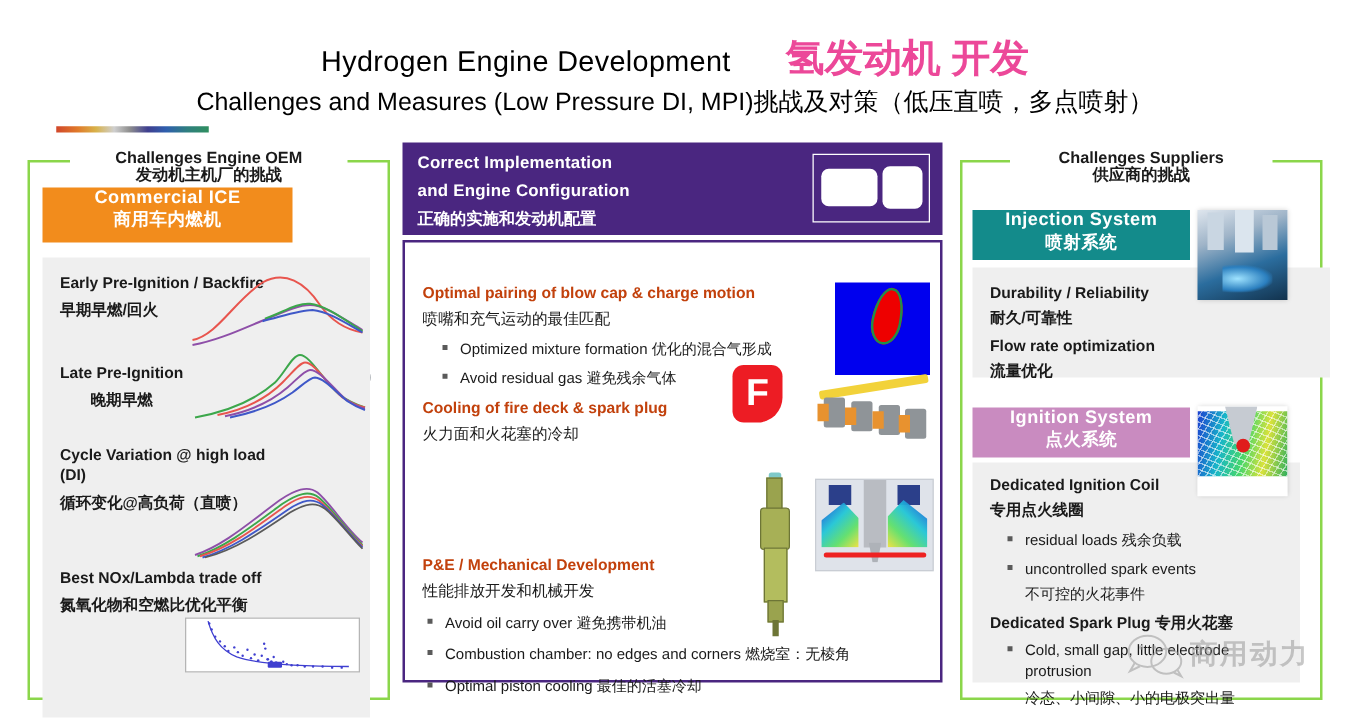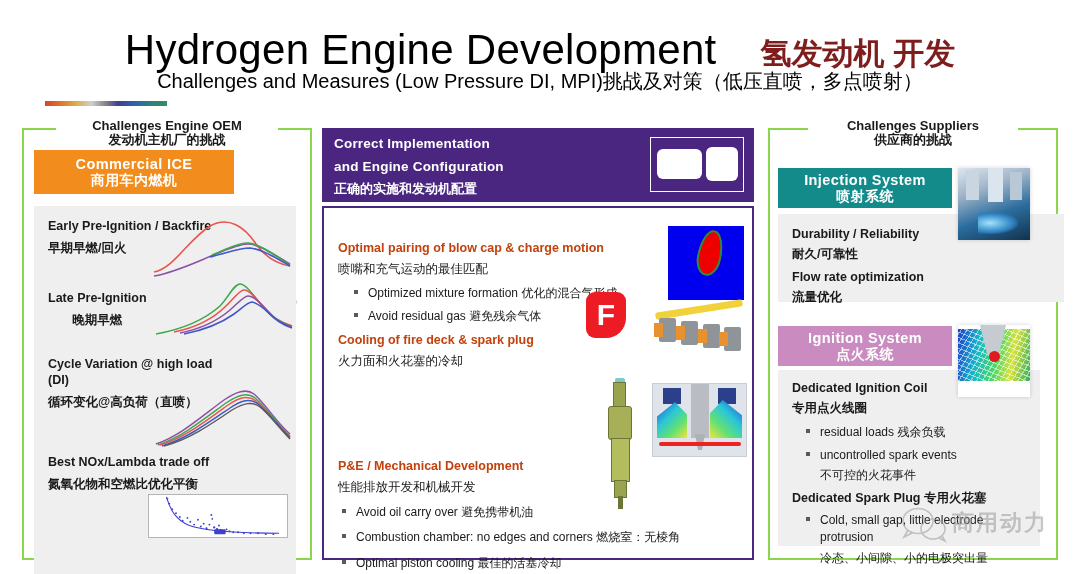--- a/index.html
+++ b/index.html
@@ -10,24 +10,24 @@
     overflow: hidden;
   }
   .slide { position: relative; width: 1080px; height: 574px; background:#fff; }
 
   
   .title-row{
     position:absolute; left:0; top:26px; width:1080px;
     text-align:center; white-space:nowrap;
   }
   .title-en{
-    font-size:42px; color:#000; font-weight:400; letter-spacing:.3px;
+    font-size:23px; color:#000; font-weight:400; letter-spacing:.3px;
   }
   .title-cn{
-    font-size:31px; color:#7f1d1d; font-weight:700; margin-left:44px;
+    font-size:31px; color:#ec4899; font-weight:700; margin-left:44px;
   }
   .subtitle-row{
     position:absolute; left:0; top:68px; width:1080px; text-align:center;
     font-size:20px; color:#000; white-space:nowrap;
   }
 
   
   .grad-bar{
     position:absolute; left:45px; top:101px; width:122px; height:5px;
     background:linear-gradient(90deg,#d1472a 0%,#e07a2a 14%,#d8b24a 26%,
@@ -49,34 +49,34 @@
   }
   .panel-cap .en{ font-size:13px; font-weight:700; color:#1a1a1a; display:block; }
   .panel-cap .cn{ font-size:13px; font-weight:700; color:#1a1a1a; display:block; }
 
   
   #panel-left{ left:22px; top:128px; width:290px; height:432px; }
   #panel-right{ left:768px; top:128px; width:290px; height:432px; }
 
   .hdr-box{
     position:absolute; display:flex; flex-direction:column;
-    align-items:center; justify-content:center; line-height:1.15;
+    align-items:center; line-height:1.15;
     color:#ffffff; font-weight:700; letter-spacing:.4px;
   }
   .hdr-box .en{ font-size:14.5px; }
   .hdr-box .cn{ font-size:14px; }
 
   .body-box{
     position:absolute; background:#EFEFEF;
   }
   .b-en{ font-size:12.5px; font-weight:700; color:#1a1a1a; line-height:1.28; }
   .b-cn{ font-size:12.5px; font-weight:700; color:#1a1a1a; line-height:1.35; }
 
   
-  #panel-center{ left:322px; top:128px; width:432px; height:432px; }
+  #panel-center{ left:322px; top:114px; width:432px; height:432px; }
   #panel-center .cframe{
     position:absolute; left:0; top:78px; width:432px; height:354px;
     border:2px solid #4A2680; background:#ffffff;
   }
   .center-head{
     position:absolute; left:0; top:0; width:432px; height:74px;
     background:#4A2680; color:#fff; padding:9px 12px;
   }
   .center-head .l1,.center-head .l2{
     font-size:13.5px; font-weight:700; line-height:1.0; margin-bottom:9px;

